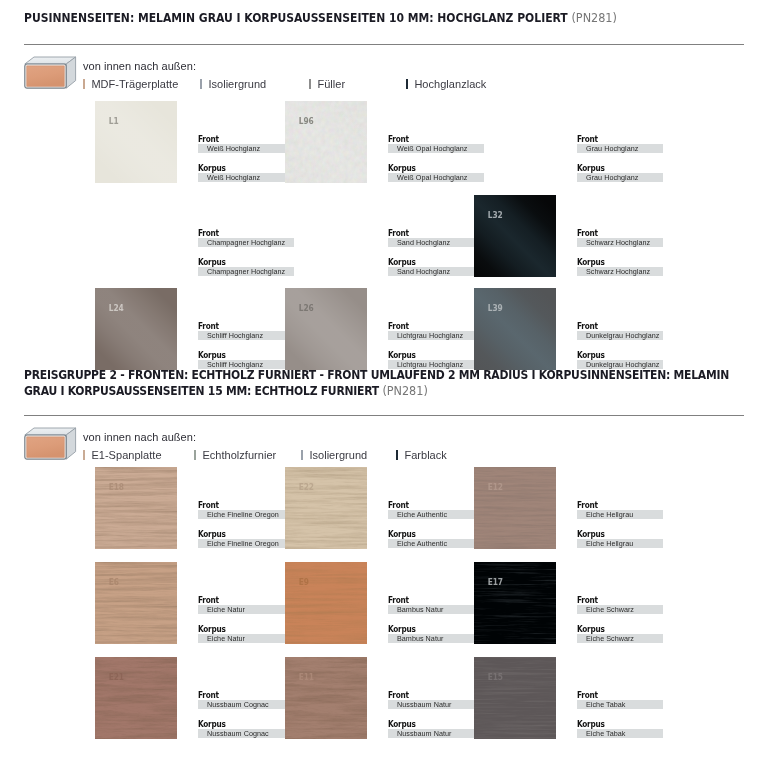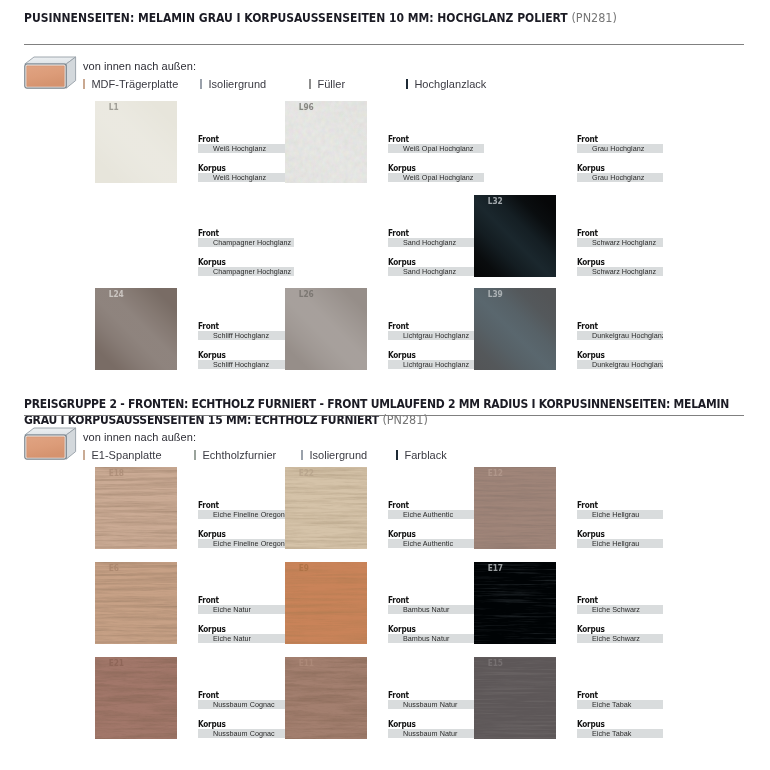--- a/index.html
+++ b/index.html
@@ -46,26 +46,26 @@
   .gloss.dark{background:linear-gradient(45deg,
         rgba(120,170,195,0) 3%,
         rgba(120,170,195,0.03) 16%,
         rgba(110,175,205,0.13) 32%,
         rgba(120,185,215,0.18) 47%,
         rgba(110,175,205,0.14) 61%,
         rgba(105,165,195,0.04) 76%,
         rgba(105,165,195,0) 90%);}
 
   .grain{position:absolute;left:0;top:0;width:82px;height:82px;}
-  .swcode{position:absolute;left:3.8px;top:1px;font-family:"DejaVu Sans Condensed","DejaVu Sans",sans-serif;font-size:8.3px;font-weight:bold;letter-spacing:-0.02em;line-height:10px;opacity:0.78;padding-left:10px;}
+  .swcode{position:absolute;left:3.8px;top:15px;font-family:"DejaVu Sans Condensed","DejaVu Sans",sans-serif;font-size:8.3px;font-weight:bold;letter-spacing:-0.02em;line-height:10px;opacity:0.78;padding-left:10px;}
 
   .txt{position:absolute;left:87px;top:32px;width:96px;margin-left:16px;}
   .lbl{font-family:"DejaVu Sans Condensed","DejaVu Sans",sans-serif;font-size:8.6px;font-weight:bold;color:#131313;line-height:8px;letter-spacing:-0.03em;transform:scaleX(0.95);transform-origin:left center;}
   .bar{background:#d9dcdd;font-size:7.2px;color:#2b2b2b;line-height:9px;height:9px;
-       padding:0 0 0 15px;margin-top:1px;letter-spacing:0.005em;overflow:hidden;white-space:nowrap;}
+       padding:0 0 0 9px;margin-top:1px;letter-spacing:0.005em;overflow:hidden;white-space:nowrap;}
   .gap{height:11px;}
 </style>
 </head>
 <body>
 
 <svg width="0" height="0" style="position:absolute;left:-9999px" aria-hidden="true">
  <defs>
   <filter id="fw1" x="-5%" y="-5%" width="110%" height="110%">
         <feTurbulence type="fractalNoise" baseFrequency="0.010 0.34" numOctaves="5" seed="11" result="n"></feTurbulence>
         <feColorMatrix in="n" type="matrix" values="0 0 0 0 0.25  0 0 0 0 0.16  0 0 0 0 0.10  1.25 0 0 0 -0.45"></feColorMatrix>
@@ -281,21 +281,21 @@
     <div class="txt" style="width:86px;top:34px">
       <div class="lbl">Front</div>
       <div class="bar">Dunkelgrau Hochglanz</div>
       <div class="gap"></div>
       <div class="lbl">Korpus</div>
       <div class="bar">Dunkelgrau Hochglanz</div>
     </div>
   </div>
 </div>
 <div class="section">
-  <div class="sec-head narrow" style="top:396px">
+  <div class="sec-head narrow" style="top:367px">
     <div class="sec-title">PREISGRUPPE 2 - FRONTEN: ECHTHOLZ FURNIERT - FRONT UMLAUFEND 2 MM RADIUS I KORPUSINNENSEITEN: MELAMIN</div>
     <div class="sec-title"><span>GRAU I KORPUSAUSSENSEITEN 15 MM: ECHTHOLZ FURNIERT</span> <span class="pn">(PN281)</span></div>
   </div>
   <div class="rule" style="top:415px"></div>
   <div class="legend" style="top:431px;left:24px">
     <div class="boxicon" style="left:0px;top:-4px"><svg width="53" height="33" viewBox="0 0 53 33">
   <defs>
     <linearGradient id="boxfront" x1="0" y1="0" x2="0.35" y2="1">
       <stop offset="0" stop-color="#e0a382"></stop>
                 <stop offset="0.55" stop-color="#dc9c79"></stop>

